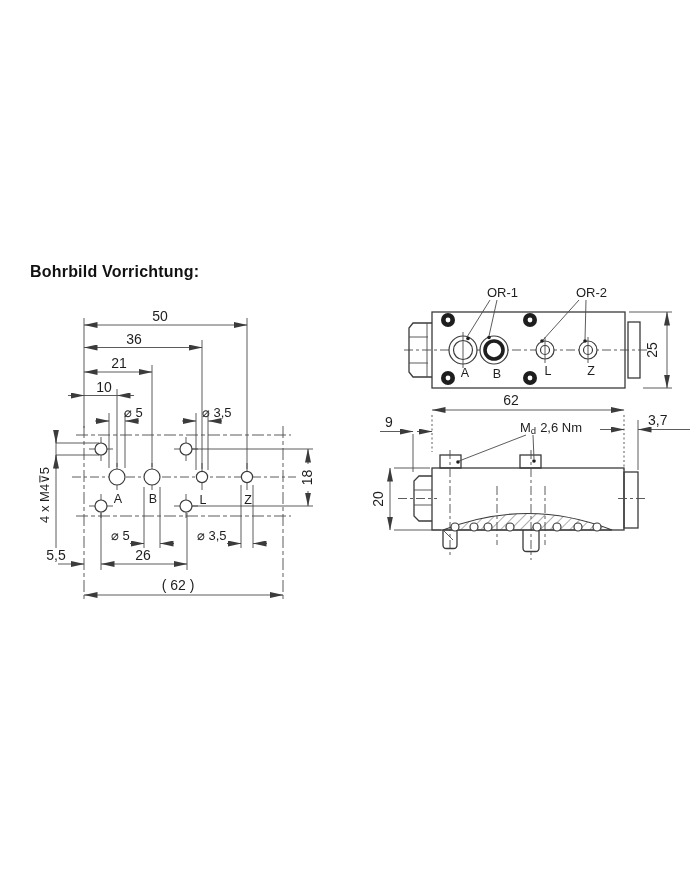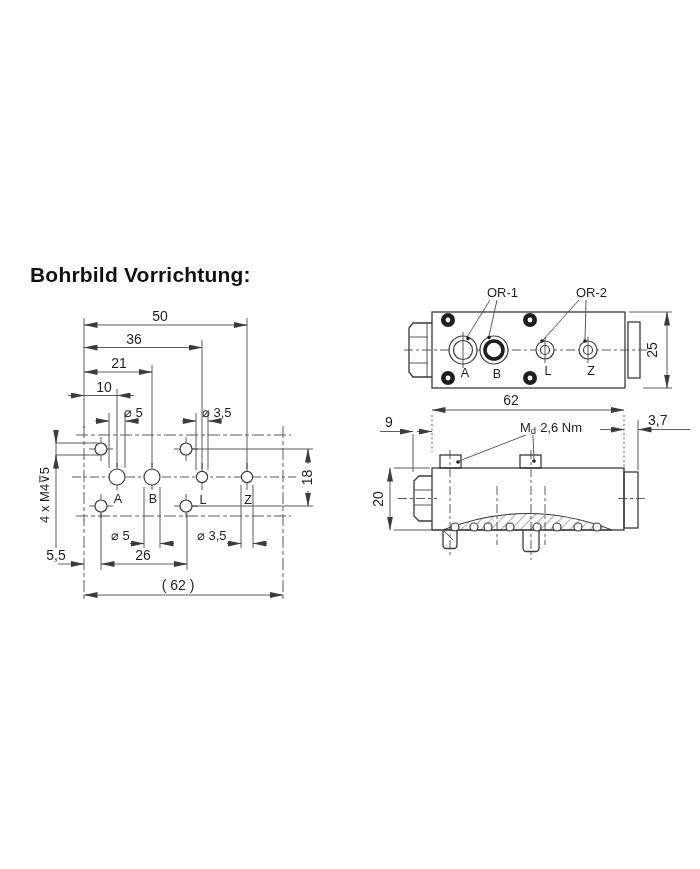--- a/index.html
+++ b/index.html
@@ -1,18 +1,18 @@
 <!DOCTYPE html>
 <html><head>
 <meta charset="utf-8">
 <style>
   html,body{margin:0;padding:0;background:#ffffff;}
   .page{position:relative;width:700px;height:869px;background:#ffffff;overflow:hidden;
         font-family:"Liberation Sans", sans-serif;}
-  .title{position:absolute;left:30px;top:263px;margin:0;font-size:21px;font-weight:bold;
+  .title{position:absolute;left:30px;top:263px;margin:0;font-size:16px;font-weight:bold;
          color:#111;letter-spacing:0.2px;font-family:"Liberation Sans", sans-serif;}
   svg{position:absolute;left:0;top:0;}
   svg text{font-family:"Liberation Sans", sans-serif;fill:#1e1e1e;}
   .dim{font-size:14px;}
   .dims{font-size:13px;}
   .port{font-size:12.5px;}
   .ln{stroke:#3b3b3b;stroke-width:1.3;fill:none;}
   .thin{stroke:#4a4a4a;stroke-width:0.9;fill:none;}
   .dash{stroke:#4a4a4a;stroke-width:0.9;fill:none;stroke-dasharray:12 3 4 3;}
   .cdash{stroke:#4a4a4a;stroke-width:0.9;fill:none;stroke-dasharray:9 3 3 3;}

